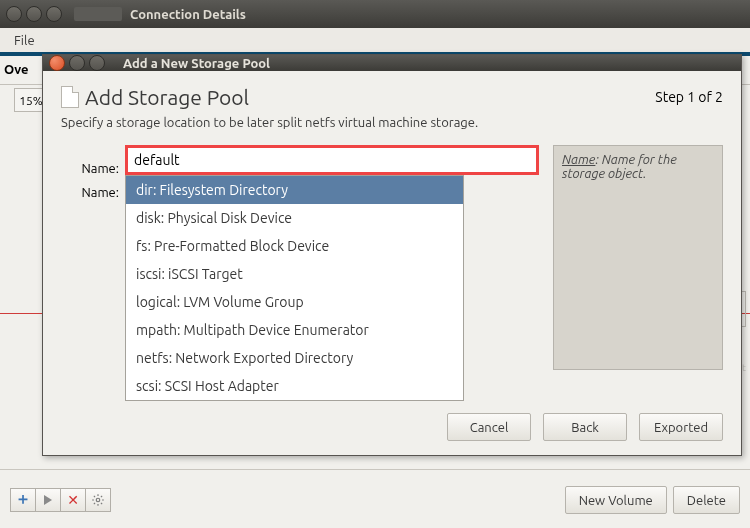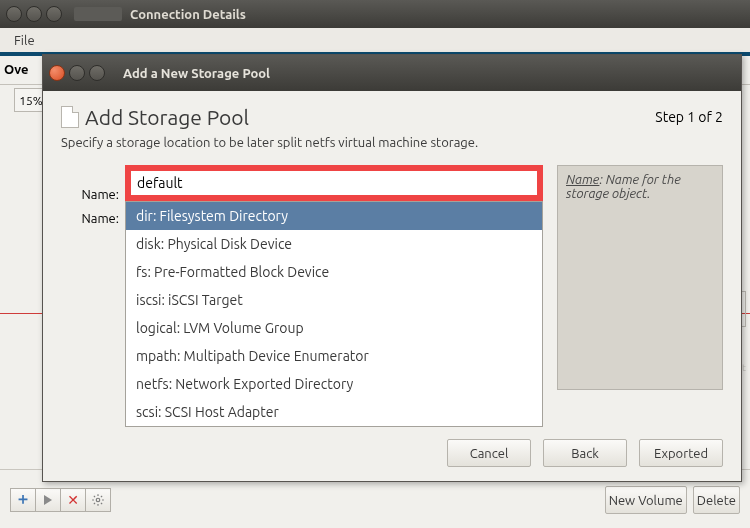--- a/index.html
+++ b/index.html
@@ -24,44 +24,44 @@
 
 
 .bottom-bar { position: absolute; bottom: 0; left: 0; right: 0; height: 60px; border-top: 1px solid #c9c6bf; display: flex; align-items: center; padding: 0 10px; }
 .tool-btns { display: flex; gap: 0; }
 .tool-btn { width: 26px; height: 24px; border: 1px solid #b2afa8; background: linear-gradient(#fbfaf8, #e8e6e0); margin-right: -1px; display: flex; align-items: center; justify-content: center; }
 .plus-icon { color: #3b74b5; font-weight: bold; font-size: 16px; }
 .play-icon { width: 0; height: 0; border-left: 8px solid #8a8a8a; border-top: 5px solid transparent; border-bottom: 5px solid transparent; }
 .x-icon { color: #d23333; font-weight: bold; font-size: 14px; }
 .gear-icon svg { width: 14px; height: 14px; }
 .right-btns { margin-left: auto; display: flex; gap: 6px; }
-.btn { border: 1px solid #b6b3ac; background: linear-gradient(#fbfaf8, #e4e2db); padding: 6px 3px; border-radius: 2px; color: #3a3a3a; }
+.btn { border: 1px solid #b6b3ac; background: linear-gradient(#fbfaf8, #e4e2db); padding: 6px 13px; border-radius: 2px; color: #3a3a3a; }
 
 
 .modal { position: absolute; left: 42px; top: 54px; width: 700px; background: #f1f0ec; border: 1px solid #575450; box-shadow: 2px 2px 6px rgba(0,0,0,.3); }
-.modal-titlebar { height: 36px; background: linear-gradient(#5a5955, #3c3b37); display: flex; align-items: center; padding: 0 6px; }
+.modal-titlebar { height: 16px; background: linear-gradient(#5a5955, #3c3b37); display: flex; align-items: center; padding: 0 6px; }
 .modal-title { color: #e6e3db; font-weight: bold; margin-left: 6px; }
 .close-btn { width: 16px; height: 16px; border-radius: 8px; background: radial-gradient(circle at 30% 30%, #f48e6b, #d94f26); border: 1px solid #8b3314; }
 .max-btn, .min-btn { width: 16px; height: 16px; border-radius: 8px; background: linear-gradient(#6f6d67, #55534e); border: 1px solid #2e2d2a; }
 .modal-body { padding: 14px 18px 14px 18px; }
 
 .header-row { display: flex; align-items: center; }
 .doc-icon { width: 18px; height: 22px; border: 1px solid #b8b5ae; background: #fff; margin-right: 6px; position: relative; }
 .doc-icon::after { content: ""; position: absolute; top: -1px; right: -1px; width: 6px; height: 6px; background: #f1f0ec; border-left: 1px solid #b8b5ae; border-bottom: 1px solid #b8b5ae; }
 .dialog-heading { font-size: 21px; color: #3a3a3a; }
 .step-label { margin-left: auto; font-size: 14px; }
 .subtitle { margin: 6px 0 16px 0; color: #3a3a3a; }
 
 .form-area { display: flex; align-items: flex-start; gap: 14px; }
 .form-left { flex: 1; }
 .form-row { display: flex; align-items: flex-end; margin-bottom: 4px; }
 .form-label { width: 58px; text-align: right; margin-right: 6px; }
-.text-input { flex: 1; border: 6px solid #ef4444; padding: 4px 6px; font-size: 14px; background: #fff; }
+.text-input { flex: 1; border: 3px solid #ef4444; padding: 4px 6px; font-size: 14px; background: #fff; }
 
-.dropdown-open { margin-left: 64px; width: 418px; background: #fff; border: 1px solid #a5a29b; }
+.dropdown-open { margin-left: 64px; width: 339px; background: #fff; border: 1px solid #a5a29b; }
 .dd-item { padding: 6px 10px; font-size: 14px; color: #3a3a3a; cursor: pointer; }
 .dd-item.selected { background: #5b7ea4; color: #fff; }
 
 .help-panel { width: 170px; background: #d7d4cc; border: 1px solid #b6b3ac; padding: 6px 8px; min-height: 225px; font-style: italic; color: #4a4a4a; }
 .help-panel .hn { text-decoration: underline; font-style: italic; }
 
 .modal-footer { display: flex; gap: 12px; justify-content: flex-end; margin-top: 12px; }
 .modal-footer .btn { min-width: 84px; text-align: center; }
 
 .watermark { position: absolute; right: 4px; top: 306px; font-size: 10px; color: #a5a29b; opacity: .55; }

